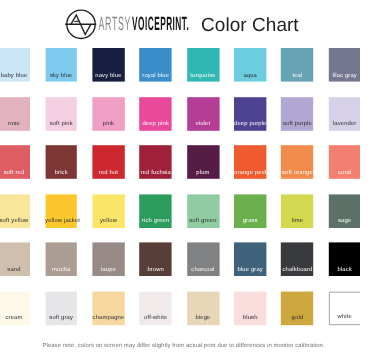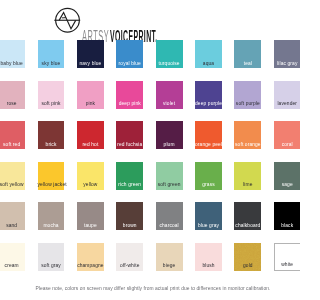--- a/index.html
+++ b/index.html
@@ -3,21 +3,21 @@
 <meta charset="utf-8">
 <style>
   html,body{margin:0;padding:0;}
   body{width:300px;height:300px;background:#ffffff;overflow:hidden;
        font-family:"Liberation Sans",sans-serif;-webkit-font-smoothing:antialiased;}
   #page{position:relative;width:300px;height:300px;background:#fff;}
 
   
   #header{position:absolute;left:0;top:0;width:300px;height:38px;}
   #logo-mark{position:absolute;left:54px;top:6.5px;width:28px;height:28px;}
-  #brand{position:absolute;left:0;top:16px;width:300px;height:38px;}
+  #brand{position:absolute;left:0;top:0;width:300px;height:38px;}
   .brand-word{position:absolute;font-family:"Liberation Sans",sans-serif;
      font-size:16.0px;line-height:16.0px;white-space:nowrap;
      transform-origin:left top;}
   #brand-artsy{left:82px;top:13.2px;color:#8a8a8c;font-weight:400;letter-spacing:1.2px;transform:scaleX(.462);}
   #brand-voiceprint{left:109.6px;top:13.2px;color:#151515;font-weight:700;letter-spacing:0.9px;transform:scaleX(.432);}
   #title{position:absolute;left:167.6px;top:13.5px;font-size:15.8px;line-height:15.8px;
      color:#231f20;font-weight:400;letter-spacing:.05px;}
 
   
   #grid{position:absolute;left:-1.8px;top:40.2px;width:306px;}
@@ -44,20 +44,21 @@
         <circle cx="13.5" cy="13.25" r="11.85" fill="none" stroke="#1f1f1f" stroke-width="1.15"></circle>
         <line x1="0.3" y1="13.25" x2="26.2" y2="13.25" stroke="#1f1f1f" stroke-width="1.15"></line>
         <path d="M 5.1 13.35 L 9.6 5.5 L 17.0 21.8 L 21.7 13.35" fill="none" stroke="#1f1f1f" stroke-width="1.15" stroke-linejoin="miter" stroke-linecap="butt"></path>
         <line x1="7.9" y1="10.9" x2="11.8" y2="10.65" stroke="#1f1f1f" stroke-width="1.0"></line>
       </svg>
     </span>
     <span id="brand">
       <span class="brand-word" id="brand-artsy" style="color: rgb(138, 138, 140);">ARTSY</span>
       <span class="brand-word" id="brand-voiceprint" style="color: rgb(21, 21, 21);">VOICEPRINT.</span>
     </span>
+    <span id="title" style="color: rgb(35, 31, 32);">Color Chart</span>
   </div>
 
   <div id="grid">
       <div class="srow">
         <div class="sw" title="baby blue" style="left: 0px; background: rgb(203, 231, 247); border-color: rgb(180, 180, 180);">
           <span class="lab" style="color: rgb(43, 43, 49);">baby blue</span>
         </div>
         <div class="sw" title="sky blue" style="left: 39.37px; background: rgb(127, 203, 239); border-color: rgb(180, 180, 180);">
           <span class="lab" style="color: rgb(43, 43, 49);">sky blue</span>
         </div>

